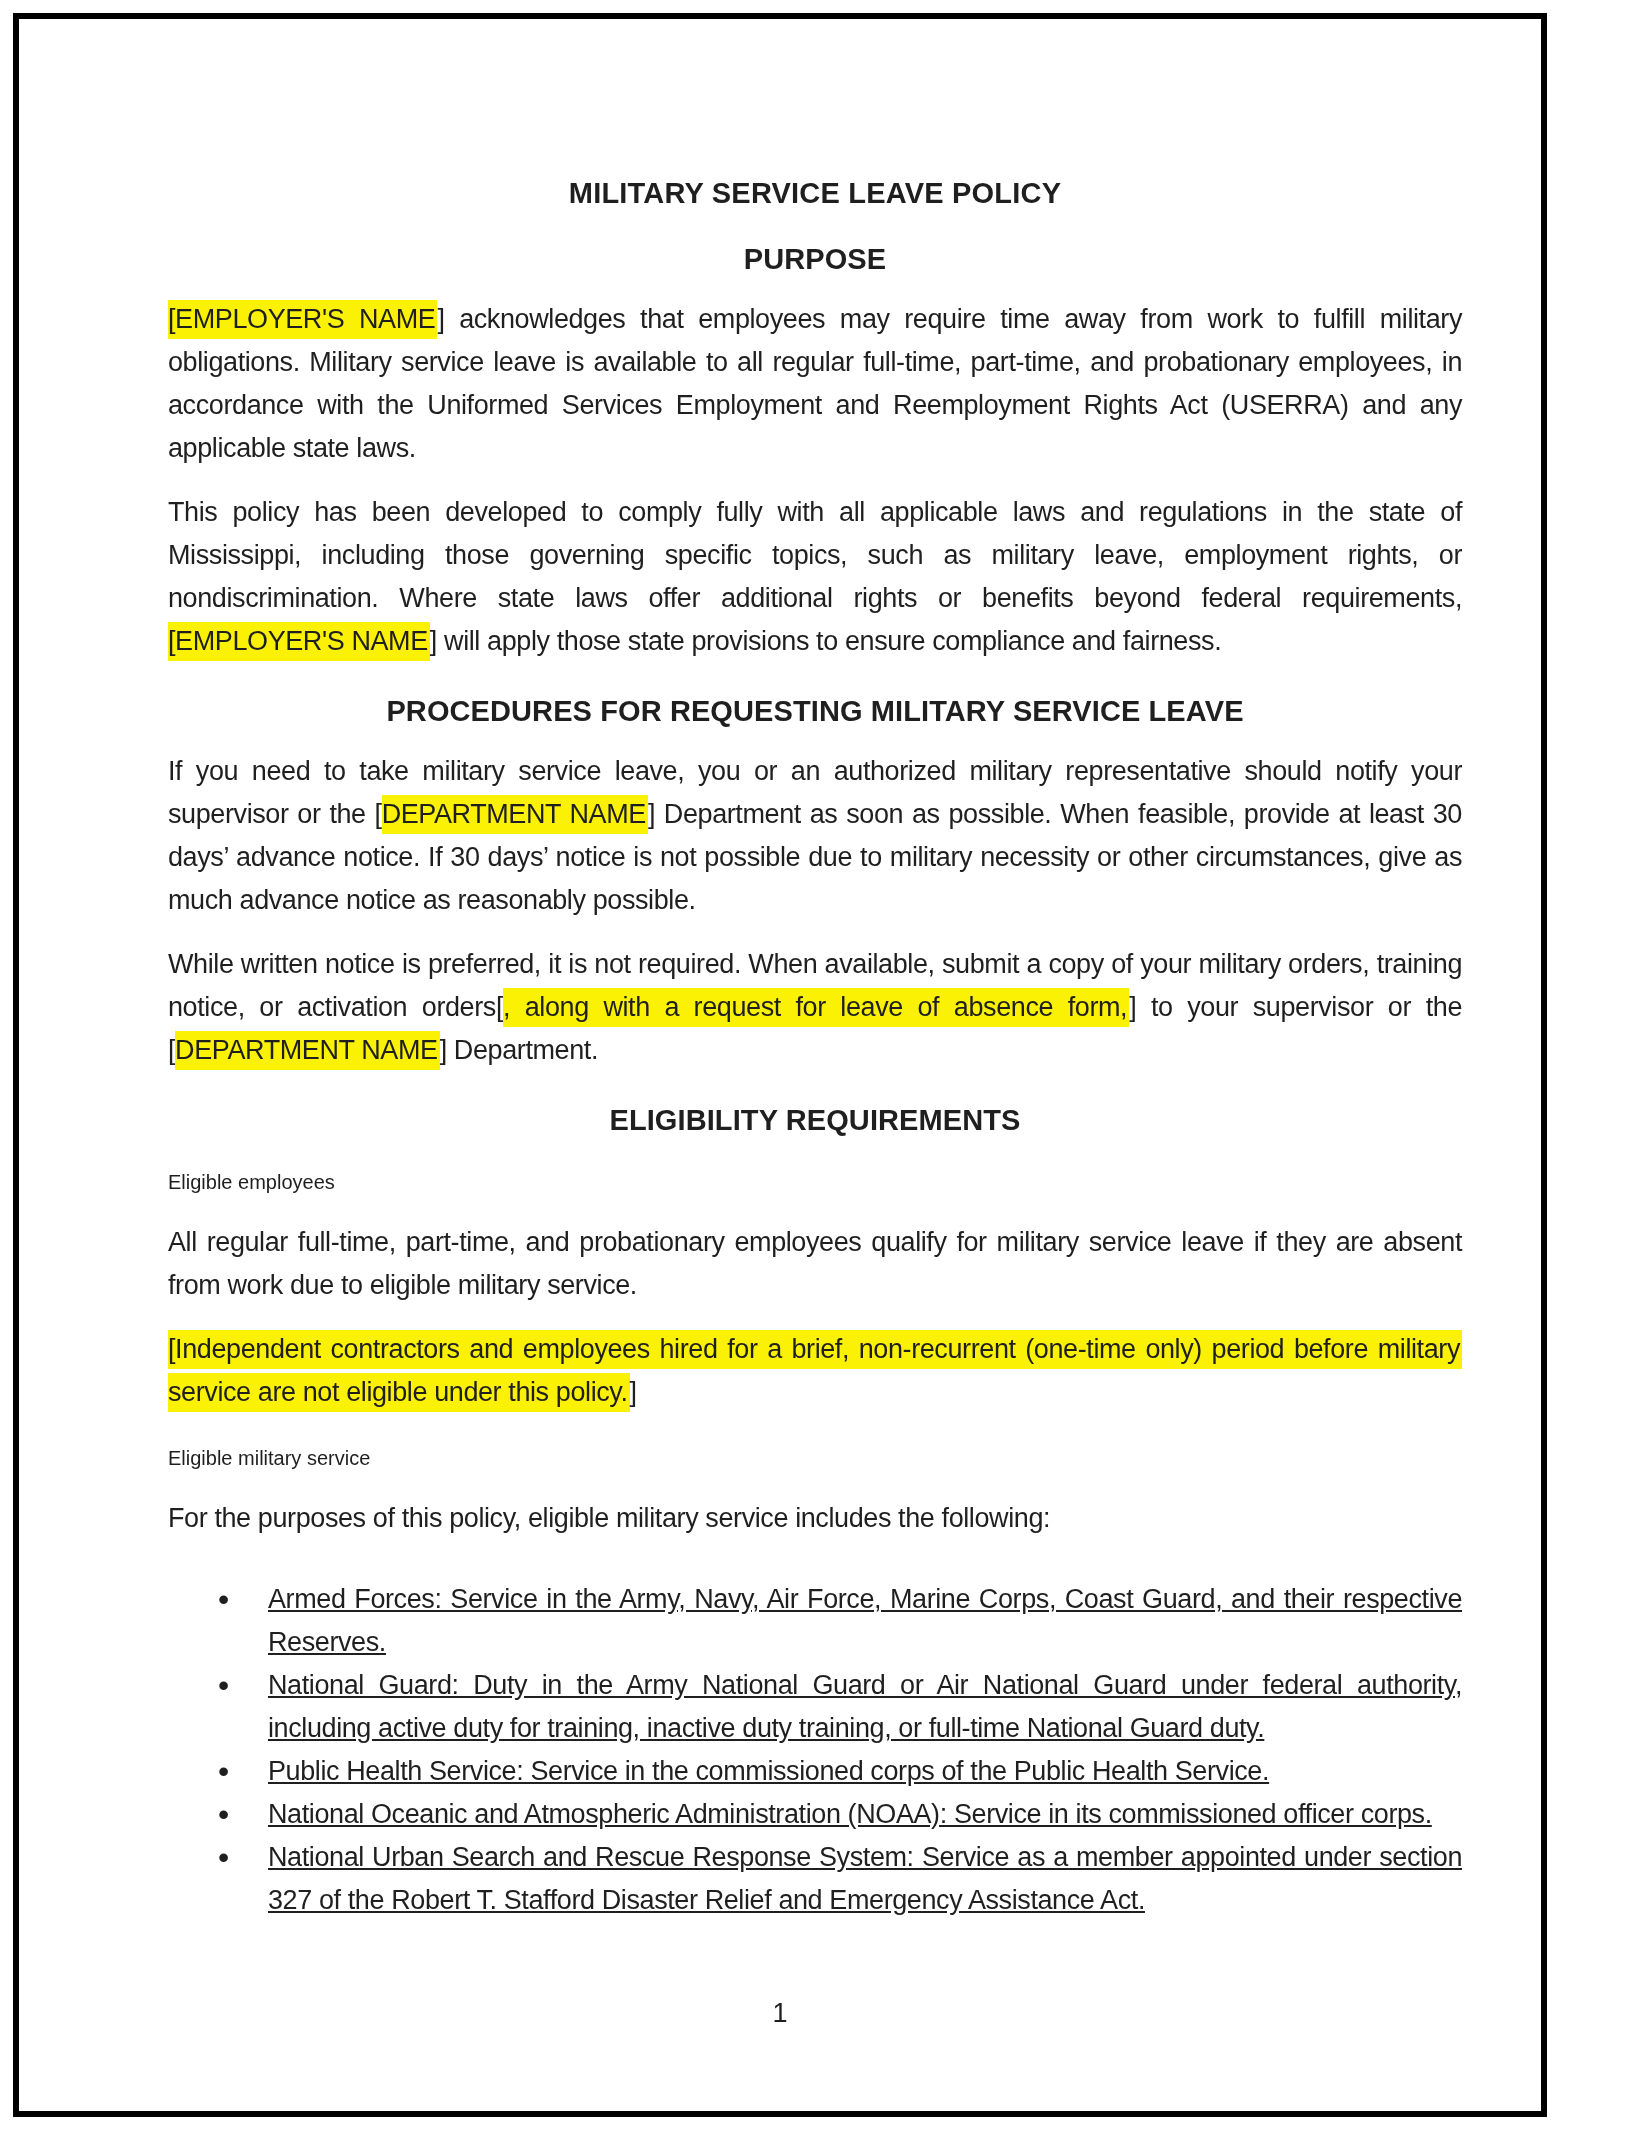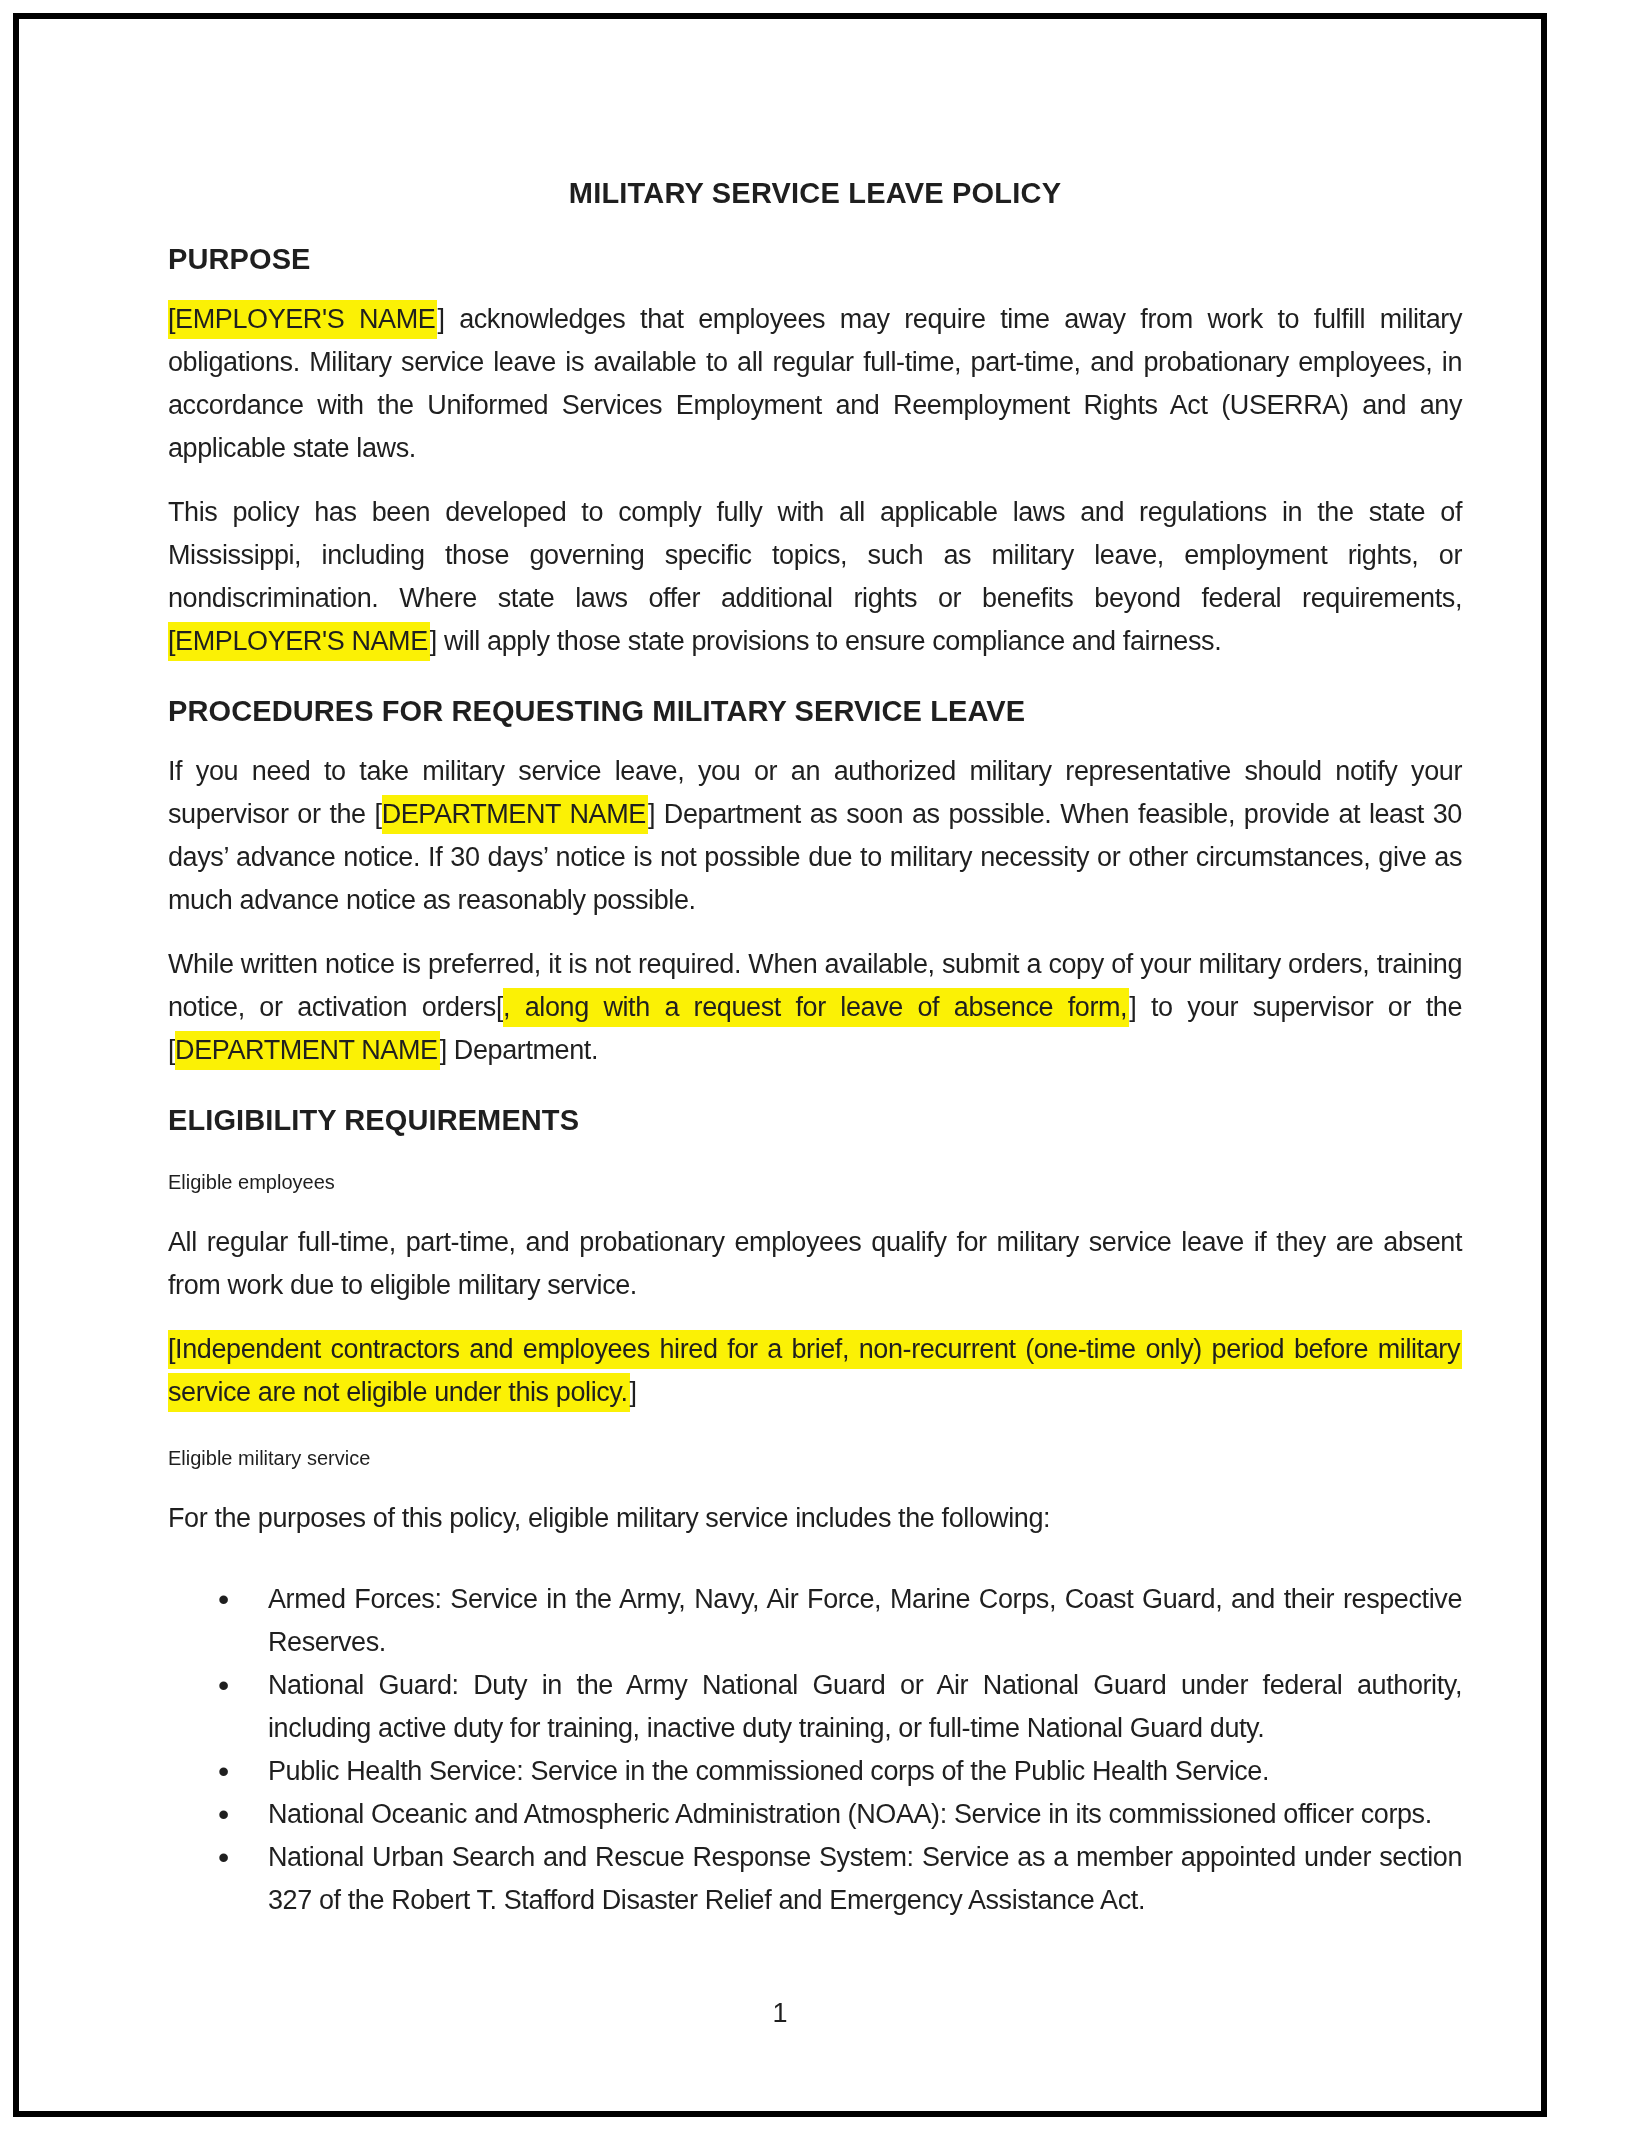--- a/index.html
+++ b/index.html
@@ -38,20 +38,21 @@
     line-height: 36px;
     margin: 175px 0 0 0;
     letter-spacing: 0.2px;
   }
   .doc-h2 {
     font-size: 29px;
     font-weight: 700;
     line-height: 36px;
     margin: 30px 0 0 0;
     letter-spacing: 0.1px;
+    text-align: center;
   }
   .doc-h3 {
     font-size: 20px;
     font-weight: 400;
     line-height: 36px;
     margin: 26px 0 0 0;
     text-decoration-thickness: 2px;
     text-underline-offset: 4px;
   }
   .doc-p {
@@ -65,20 +66,21 @@
     margin: 38px 0 0 0;
     padding: 0 0 0 100px;
     list-style: none;
   }
   .doc-ul li {
     position: relative;
     font-size: 27px;
     line-height: 43px;
     letter-spacing: -0.4px;
     text-align: justify;
+    text-decoration: underline;
   }
   .doc-ul li::before {
     content: "\2022";
     position: absolute;
     left: -50px;
     top: 0;
     font-size: 32px;
     line-height: 43px;
     color: var(--text, #1f1f1f);
   }

